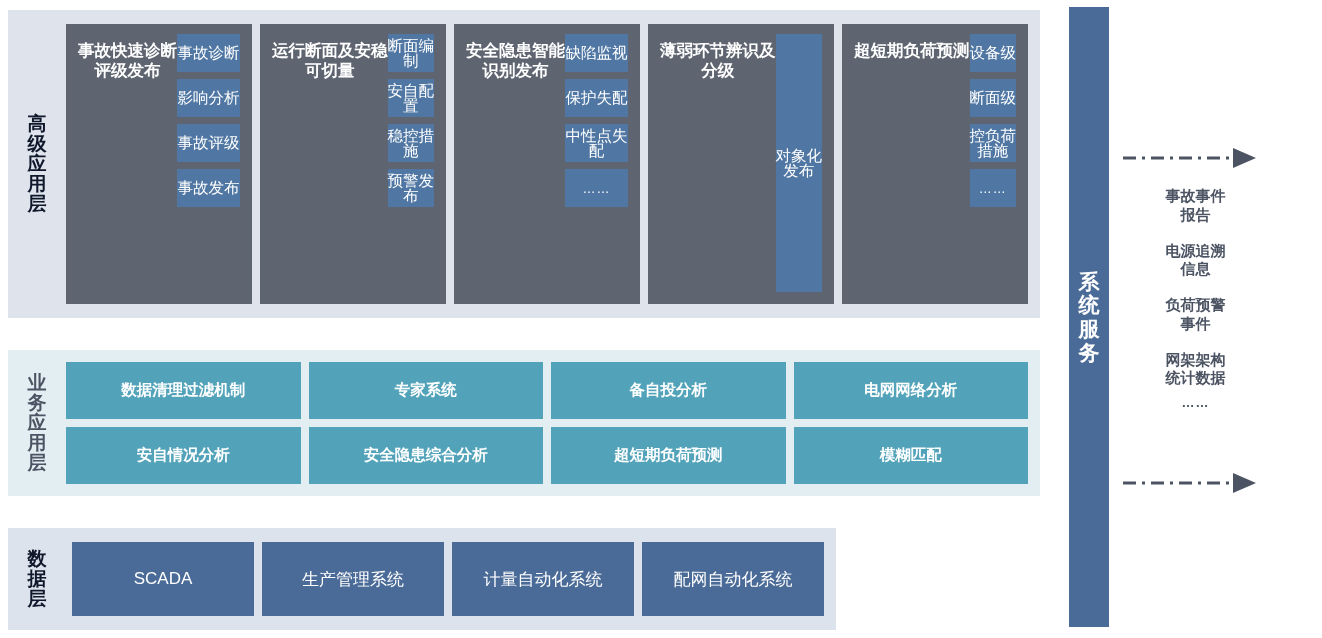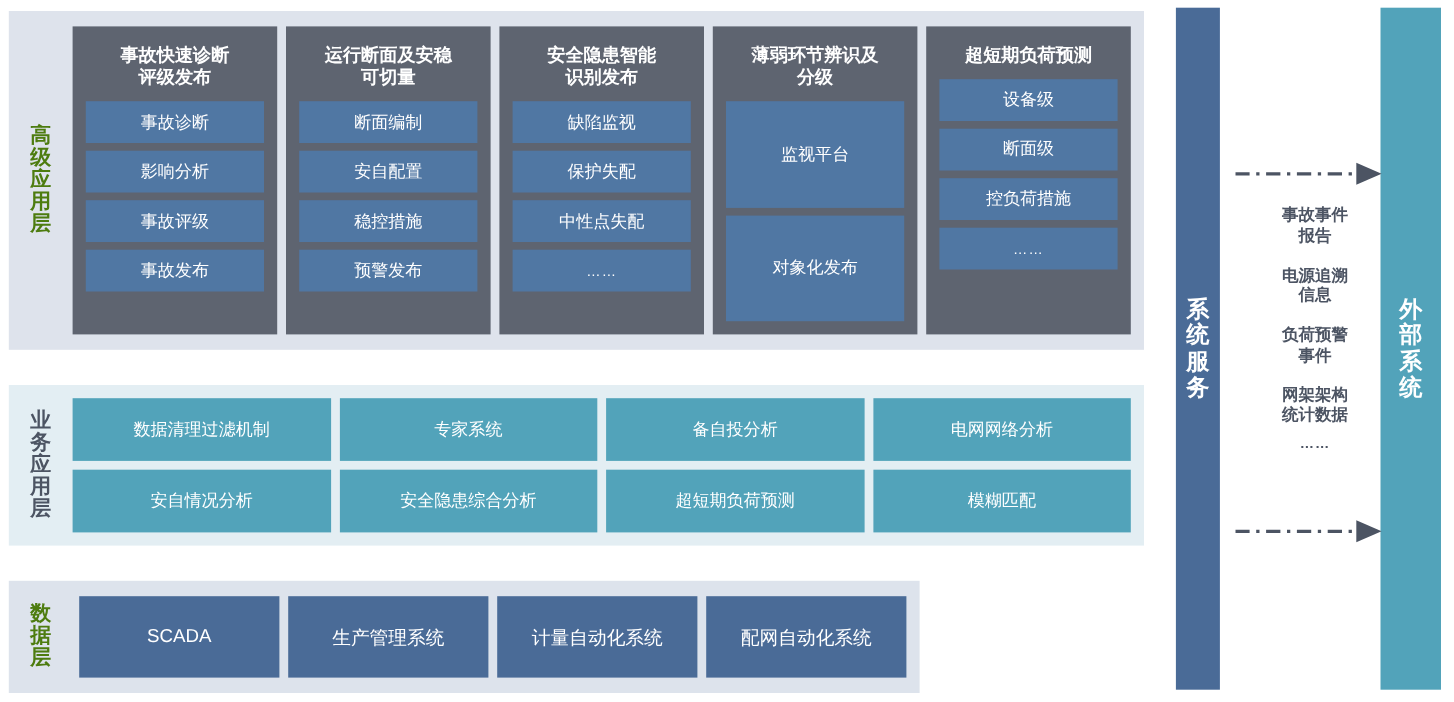--- a/index.html
+++ b/index.html
@@ -10,34 +10,34 @@
     overflow:hidden;
     position:relative;
   }
   .canvas{position:absolute;left:0;top:0;width:1322px;height:638px;}
 
   
   .layer{position:absolute;display:flex;align-items:stretch;}
   .layer-label{
     width:58px;flex:none;
     display:flex;align-items:center;justify-content:center;
-    color:#4d7c0f;font-weight:bold;font-size:19px;line-height:1.06;
+    color:#0f172a;font-weight:bold;font-size:19px;line-height:1.06;
     letter-spacing:0px;
     text-align:center;
   }
   .layer-label span{display:block;width:1em;}
 
   
   #adv-layer{left:8px;top:10px;width:1032px;height:308px;background:#dee3ec;}
   #adv-layer .layer-label{font-size:19px;}
   .adv-cols{flex:1;display:flex;gap:8px;padding:14px 12px 14px 0;box-sizing:border-box;}
   .adv-col{
     flex:1;background:#5e6470;
     padding:10px 12px 12px 12px;box-sizing:border-box;
-    display:flex;flex-direction:column;
+    display:flex;flex-direction:row;
   }
   .adv-col-title{
     color:#ffffff;font-weight:bold;font-size:16.5px;line-height:1.22;
     text-align:center;margin:6px 0 12px 0;
     white-space:pre-line;
   }
   .adv-items{flex:1;display:flex;flex-direction:column;gap:7px;}
   .adv-item{
     background:#5077a3;color:#ffffff;
     font-size:15.5px;line-height:1;
@@ -48,21 +48,21 @@
   .adv-items.tall .adv-item{flex:1;height:auto;}
   .adv-item.dots{letter-spacing:1px;font-size:13px;}
 
   
   #biz-layer{left:8px;top:350px;width:1032px;height:146px;background:#e3eef3;}
   #biz-layer .layer-label{color:#4c5463;}
   .biz-grid{
     flex:1;display:grid;
     grid-template-columns:repeat(4,1fr);
     grid-template-rows:repeat(2,1fr);
-    gap:8px;padding:12px 12px 12px 0;box-sizing:border-box;
+    gap:8px;padding:12px 12px 12px 0;box-sizing:border-box;font-weight:bold;
   }
   .biz-item{
     background:#52a3ba;color:#ffffff;
     font-size:15.5px;
     display:flex;align-items:center;justify-content:center;text-align:center;
   }
 
   
   #data-layer{left:8px;top:528px;width:828px;height:102px;background:#dde3ec;}
   .data-grid{
@@ -141,21 +141,20 @@
           <div class="adv-item">保护失配</div>
           <div class="adv-item">中性点失配</div>
           <div class="adv-item dots">……</div>
         </div>
       </div>
 
       <div class="adv-col">
         <div class="adv-col-title">薄弱环节辨识及
 分级</div>
         <div class="adv-items tall">
-          <div class="adv-item">监视平台</div>
           <div class="adv-item">对象化发布</div>
         </div>
       </div>
 
       <div class="adv-col">
         <div class="adv-col-title">超短期负荷预测</div>
         <div class="adv-items">
           <div class="adv-item">设备级</div>
           <div class="adv-item">断面级</div>
           <div class="adv-item">控负荷措施</div>
@@ -191,23 +190,20 @@
       <div class="data-item">生产管理系统</div>
       <div class="data-item">计量自动化系统</div>
       <div class="data-item">配网自动化系统</div>
     </div>
   </div>
 
   <div class="vbar" id="sys-service-bar">
     <span>系统服务</span>
   </div>
 
-  <div class="vbar" id="ext-system-bar">
-    <span>外部系统</span>
-  </div>
 
   <div class="flow-area">
 
     <svg class="arrow" id="arrow-top" viewBox="0 0 134 24">
       <line x1="0" y1="12" x2="112" y2="12" stroke="#4c5463" stroke-width="3" stroke-dasharray="13 6 3 6" stroke-linecap="butt"></line>
       <polygon points="110,2 133,12 110,22" fill="#4c5463"></polygon>
     </svg>
 
     <svg class="arrow" id="arrow-bottom" viewBox="0 0 134 24">
       <line x1="0" y1="12" x2="112" y2="12" stroke="#4c5463" stroke-width="3" stroke-dasharray="13 6 3 6" stroke-linecap="butt"></line>

